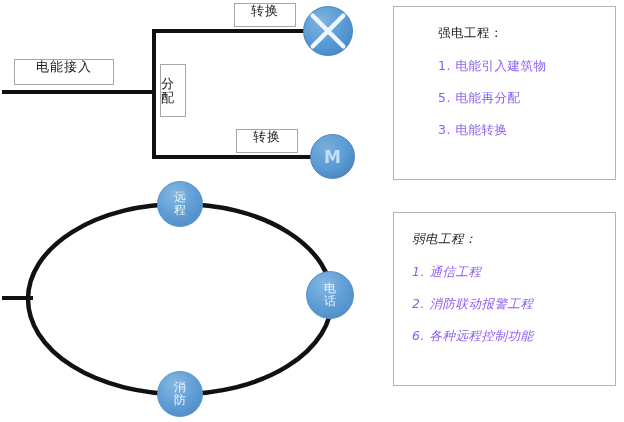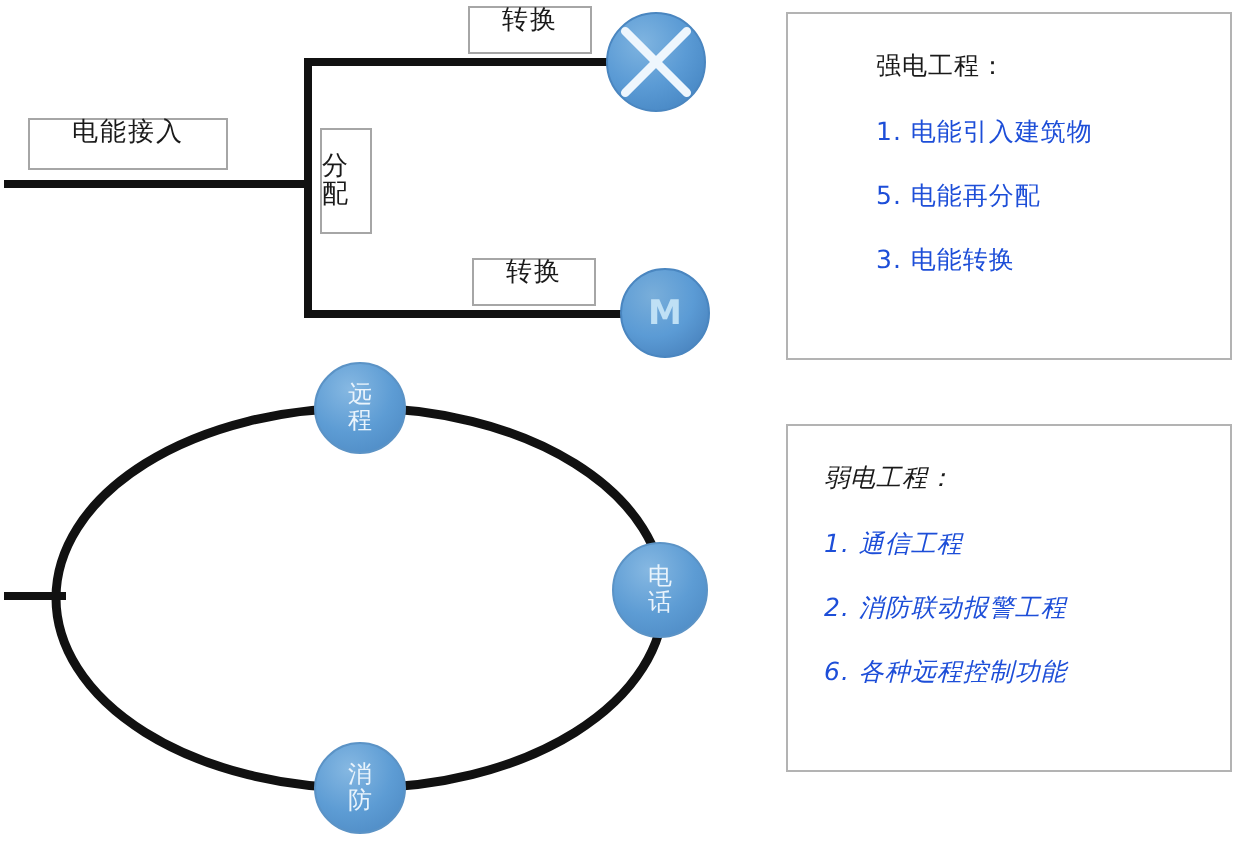--- a/index.html
+++ b/index.html
@@ -51,21 +51,21 @@
     z-index: 6;
   }
   .info-panel .ip-title {
     font-size: 12.5px;
     color: #1a1a1a;
     margin-bottom: 16px;
     letter-spacing: .5px;
   }
   .info-panel .ip-item {
     font-size: 12.5px;
-    color: #1d4ed8;
+    color: #8b5cf6;
     margin-bottom: 15px;
     letter-spacing: .5px;
     white-space: nowrap;
   }
   .info-panel .ip-item:last-child { margin-bottom: 0; }
 
   
   #wires {
     position: absolute;
     left: 0; top: 0;

